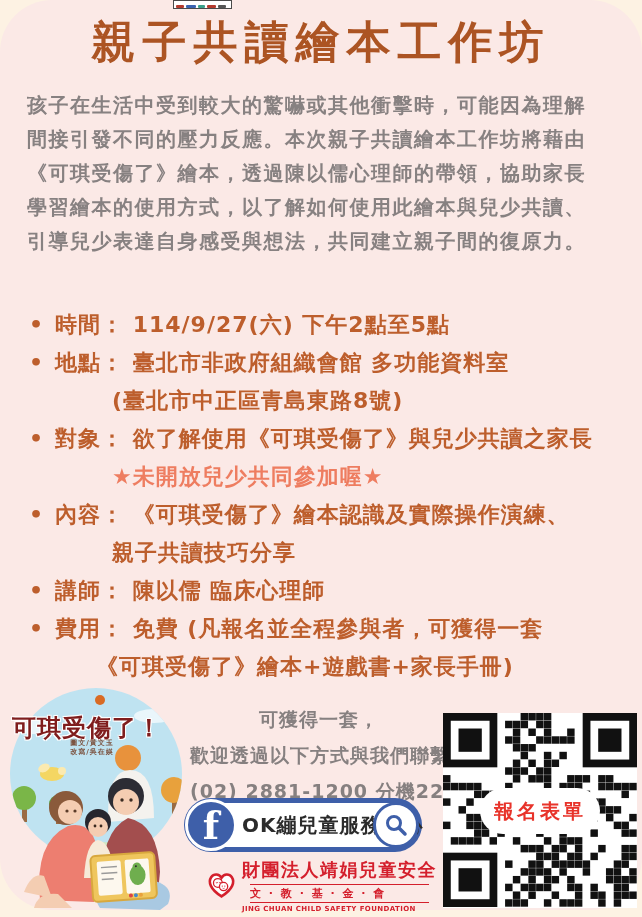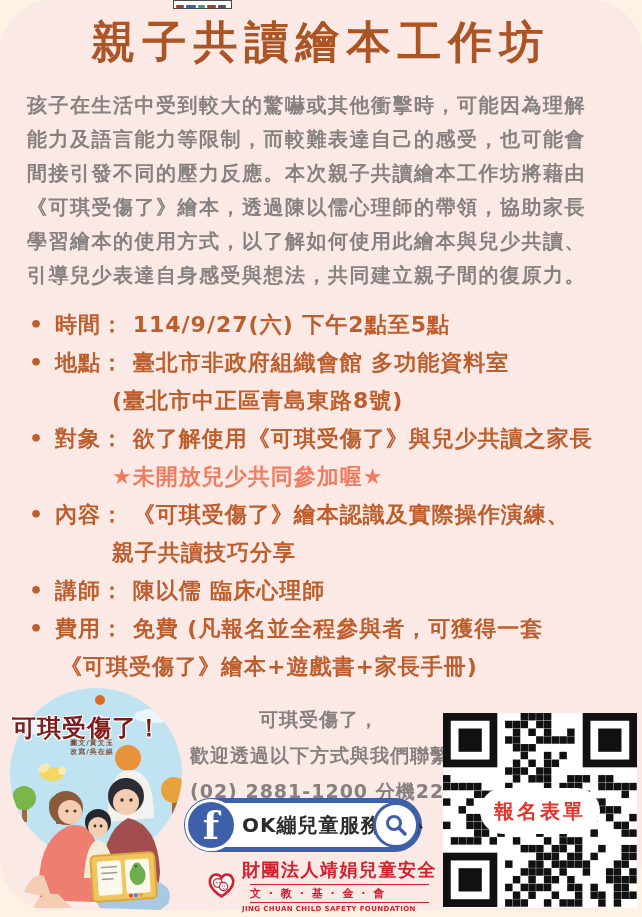--- a/index.html
+++ b/index.html
@@ -18,21 +18,21 @@
 
   .intro { position:absolute; left:27px; top:88px; width:592px; }
   .intro-line { height:34px; line-height:34px; font-size:20px; font-weight:700; color:#878181;
                 letter-spacing:1.5px; white-space:nowrap; }
 
   .details { position:absolute; left:0; top:306px; width:642px; }
   .detail-line { position:relative; height:38px; line-height:38px; padding-left:55px;
                  font-size:22px; font-weight:800; color:#bd5e2c; letter-spacing:1px; white-space:nowrap; }
   .detail-line .dot { position:absolute; left:29px; top:0; color:#bd5e2c; font-size:22px; }
   .detail-line.indent { padding-left:112px; }
-  .detail-line.indent-sm { padding-left:60px; }
+  .detail-line.indent-sm { padding-left:96px; }
   .detail-line.hl { color:#ee7d60; }
 
   
   .book-wrap { position:absolute; left:4px; top:686px; width:196px; height:224px; }
   .book-title { position:absolute; left:8px; top:26px; width:160px; text-align:left; font-size:24px;
                 font-weight:800; color:#7f1d1d; letter-spacing:1px;
                 text-shadow:-1px -1px 0 #fff,1px -1px 0 #fff,-1px 1px 0 #fff,1px 1px 0 #fff; }
   .book-credit { position:absolute; left:8px; width:160px; text-align:center; font-size:7px;
                  color:#7c5340; font-weight:700; letter-spacing:1px; }
 
@@ -75,21 +75,20 @@
     <i style="width:10px;background:#3a62b0"></i>
     <i style="width:7px;background:#3aa08a"></i>
     <i style="width:9px;background:#b43a2e"></i>
     <i style="width:8px;background:#555"></i>
   </div>
 
   <div class="title">親子共讀繪本工作坊</div>
 
   <div class="intro" id="intro">
       <div class="intro-line">孩子在生活中受到較大的驚嚇或其他衝擊時，可能因為理解</div>
-      <div class="intro-line">能力及語言能力等限制，而較難表達自己的感受，也可能會</div>
       <div class="intro-line">間接引發不同的壓力反應。本次親子共讀繪本工作坊將藉由</div>
       <div class="intro-line">《可琪受傷了》繪本，透過陳以儒心理師的帶領，協助家長</div>
       <div class="intro-line">學習繪本的使用方式，以了解如何使用此繪本與兒少共讀、</div>
       <div class="intro-line">引導兒少表達自身感受與想法，共同建立親子間的復原力。</div>
     </div>
 
   <div class="details" id="details">
       <div class="detail-line"><span class="dot">•</span><span>時間： 114/9/27(六) 下午2點至5點</span></div>
       <div class="detail-line"><span class="dot">•</span><span>地點： 臺北市非政府組織會館 多功能資料室</span></div>
       <div class="detail-line indent"><span>(臺北市中正區青島東路8號)</span></div>
@@ -168,21 +167,21 @@
         <circle cx="131" cy="210" r="2" fill="#48c"></circle>
         <circle cx="136" cy="210" r="2" fill="#e8a13c"></circle>
       </g>
     </svg>
     <div class="book-title">可琪受傷了！</div>
     <div class="book-credit" style="top:52px">圖文/黃文玉</div>
     <div class="book-credit" style="top:61px">改寫/吳在媖</div>
   </div>
 
   <div class="contact">
-    <div class="contact-line">可琪受傷了，</div>
+    <div class="contact-line">可獲得一套，</div>
     <div class="contact-line">歡迎透過以下方式與我們聯繫：</div>
     <div class="contact-line">(02) 2881-1200 分機223，張社工</div>
   </div>
 
   <div class="fb-pill">
     <div class="fb-inner"></div>
     <div class="fb-circle">f</div>
     <div class="fb-label">OK繃兒童服務中心</div>
     <div class="fb-search">
       <svg width="24" height="24" viewBox="0 0 24 24">

